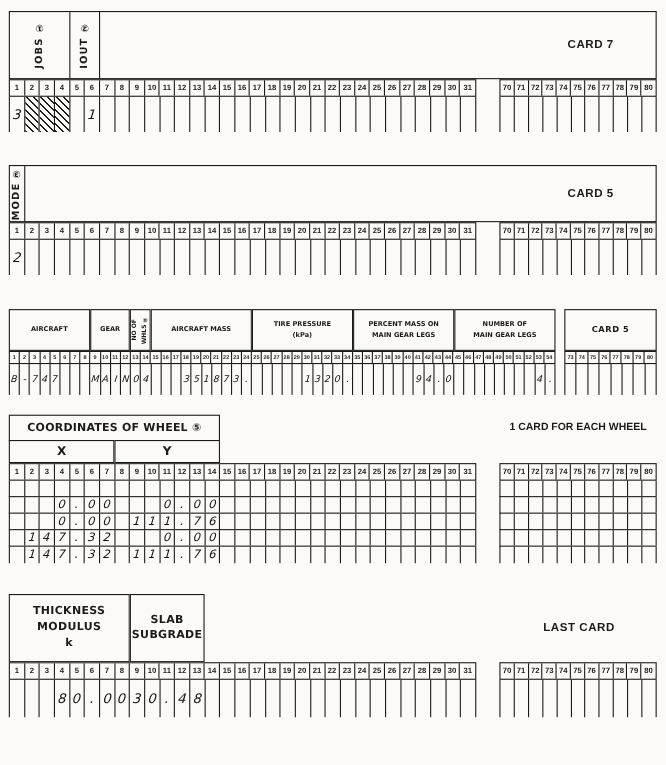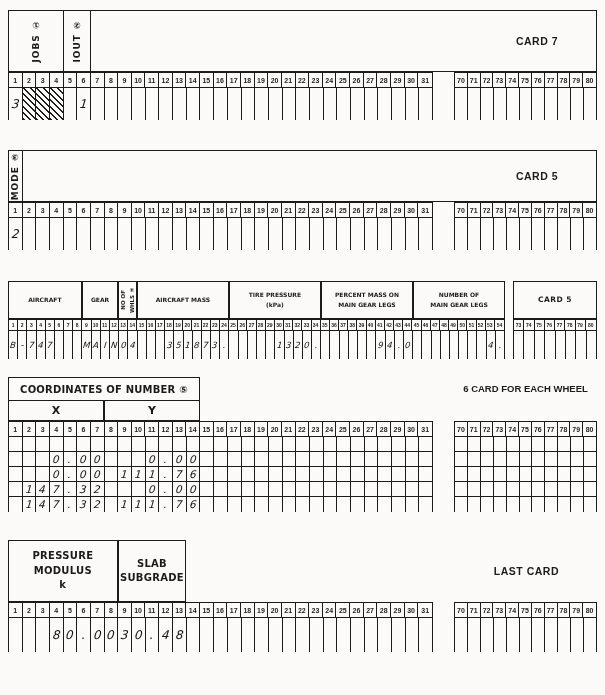--- a/index.html
+++ b/index.html
@@ -517,35 +517,35 @@
           <div class="datacell" data-name="grid-cell"></div>
           <div class="datacell" data-name="grid-cell"></div>
           <div class="datacell" data-name="grid-cell"></div>
         </div>
       </div>
     </div>
     <div class="card" data-name="card-wheels" style="top: 377px;">
       <div class="hdr grouped" data-name="card-header" style="height: 44px;">
         <div class="fbox full groupbox" data-name="group-header-box" style="left: 0px; width: 191.935px; height: 24px;">
           <div class="flabel" data-name="group-header-label">
-            <div class="lline" data-name="group-header-line">COORDINATES OF NUMBER ⑤</div>
+            <div class="lline" data-name="group-header-line">COORDINATES OF WHEEL ⑤</div>
           </div>
         </div>
         <div class="fbox full xy" data-name="field-box" style="left: 0px; width: 95.9677px; top: 23px; height: 21px;">
           <div class="flabel" data-name="field-label">
             <div class="lline" data-name="field-label-line">X</div>
           </div>
         </div>
         <div class="fbox full xy" data-name="field-box" style="left: 95.9677px; width: 95.9677px; top: 23px; height: 21px;">
           <div class="flabel" data-name="field-label">
             <div class="lline" data-name="field-label-line">Y</div>
           </div>
         </div>
         <div class="note" data-name="wheel-count-note" style="left: 446px; width: 143px;">
-          <div class="noteline" data-name="note-line">6 CARD FOR EACH WHEEL</div>
+          <div class="noteline" data-name="note-line">1 CARD FOR EACH WHEEL</div>
         </div>
       </div>
       <div class="flexrow" data-name="column-number-row">
         <div class="numgrid" data-name="column-numbers" style="width: 425px; height: 16px; font-size: 7px; grid-template-columns: repeat(31, 1fr);">
           <div class="numcell" data-name="column-number">1</div>
           <div class="numcell" data-name="column-number">2</div>
           <div class="numcell" data-name="column-number">3</div>
           <div class="numcell" data-name="column-number">4</div>
           <div class="numcell" data-name="column-number">5</div>
           <div class="numcell" data-name="column-number">6</div>
@@ -913,21 +913,21 @@
           <div class="datacell" data-name="grid-cell"></div>
           <div class="datacell" data-name="grid-cell"></div>
           <div class="datacell" data-name="grid-cell"></div>
         </div>
       </div>
     </div>
     <div class="card" data-name="card-last" style="top: 540px;">
       <div class="hdr float" data-name="card-header" style="height: 62px;">
         <div class="fbox full" data-name="field-box" style="left: 0px; width: 109.677px;">
           <div class="flabel" data-name="field-label">
-            <div class="lline" data-name="field-label-line">PRESSURE</div>
+            <div class="lline" data-name="field-label-line">THICKNESS</div>
             <div class="lline" data-name="field-label-line">MODULUS</div>
             <div class="lline" data-name="field-label-line">k</div>
           </div>
         </div>
         <div class="fbox full" data-name="field-box" style="left: 109.677px; width: 68.5484px;">
           <div class="flabel" data-name="field-label">
             <div class="lline" data-name="field-label-line">SLAB</div>
             <div class="lline" data-name="field-label-line">SUBGRADE</div>
           </div>
         </div>

